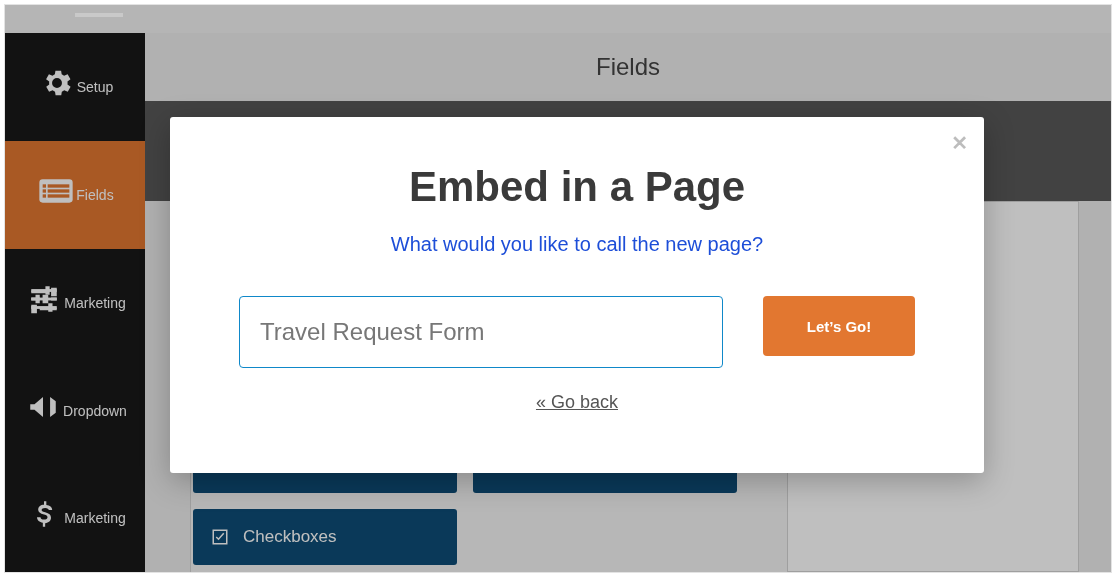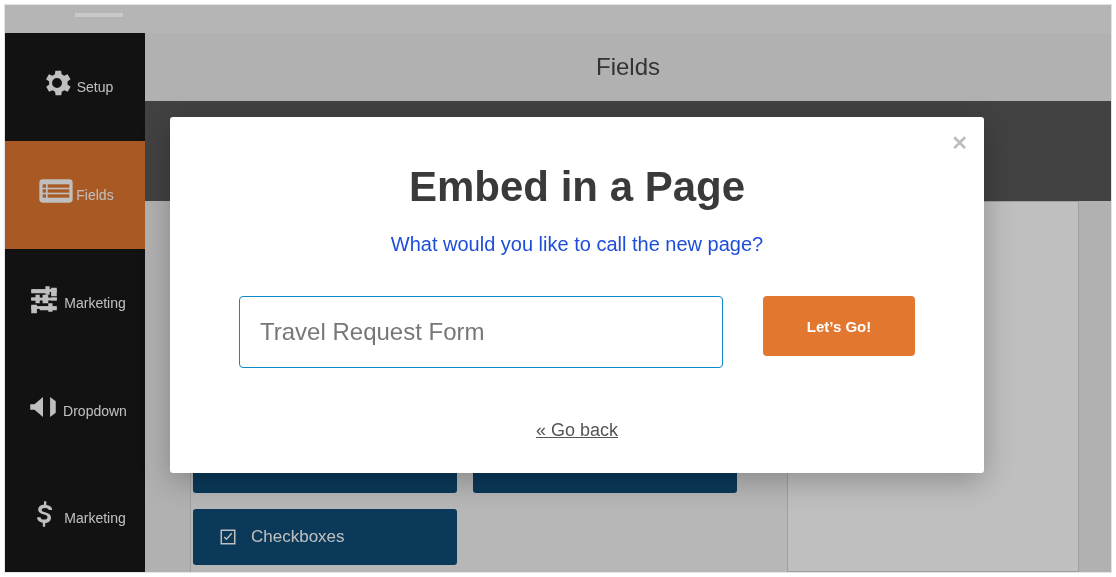--- a/index.html
+++ b/index.html
@@ -13,39 +13,39 @@
   .sb-item.active{background:#e27730}
   .sb-item .ic{width:40px;height:40px;display:flex;align-items:center;justify-content:center;margin-bottom:8px}
   .sb-item svg{fill:#fff}
   .sb-item.payments{height:106px}
   .right-area{position:absolute;left:140px;top:0;right:0;bottom:0;background:#ededed}
   .panel-header{height:68px;display:flex;align-items:center;justify-content:center;font-size:24px;color:#444;background:#ededed}
   .dark-band{position:absolute;top:68px;left:0;right:0;height:100px;background:#595959}
   .panel-body{position:absolute;top:168px;left:45px;right:32px;bottom:0;background:#f4f4f4;border-left:1px solid #d4d4d4;border-top:1px solid #d4d4d4}
   .field-grid{position:absolute;left:0;top:235px;display:flex;flex-direction:column;gap:16px;padding:0}
   .field-row{display:flex;gap:16px}
-  .field-btn{width:264px;height:56px;background:#0e4d77;color:#fff;display:flex;align-items:center;gap:14px;padding:0 26px;border-radius:3px;font-size:17px;cursor:pointer}
+  .field-btn{width:264px;height:56px;background:#0e4d77;color:#fff;display:flex;align-items:center;gap:14px;padding:0 18px;border-radius:3px;font-size:17px;cursor:pointer}
   .field-btn svg{width:18px;height:18px;fill:#fff;flex-shrink:0}
   .preview-pane{position:absolute;left:642px;top:168px;right:32px;bottom:0;background:#fff;border:1px solid #d4d4d4;padding:60px 26px 0}
   .pv-label{font-size:20px;color:#555;line-height:1.3}
   .pv-req{color:#d63638;margin-left:3px}
   .pv-inputs{display:flex;gap:6px;margin-top:18px}
   .pv-inputs input{width:44px;height:44px;border:1px solid #c9c9c9}
   .pv-sub{display:flex;gap:12px;margin-top:6px;font-size:15px;color:#555}
   .pv-sub span:first-child{width:44px}
   .overlay{position:absolute;inset:0;background:rgba(0,0,0,.25)}
   .modal{position:absolute;left:165px;top:84px;width:814px;height:356px;background:#fff;border-radius:3px;box-shadow:0 8px 30px rgba(0,0,0,.25);display:flex;flex-direction:column;align-items:center;padding:40px 60px 0}
   .modal .close{position:absolute;right:16px;top:14px;color:#bdbdbd;font-size:20px;font-weight:bold;cursor:pointer}
   .modal h1{font-size:42px;font-weight:700;color:#3a3a3a;margin-top:6px}
   .modal p.sub{font-size:20px;color:#1d4ed8;margin-top:22px}
   .modal .form-row{display:flex;gap:40px;margin-top:40px;align-items:stretch}
   .modal input[type=text]{width:484px;height:72px;border:1.5px solid #0f88c9;border-radius:4px;padding:0 20px;font-size:24px;color:#777;outline:none}
   .modal input[type=text]::placeholder{color:#888}
   .modal .go-btn{width:152px;height:60px;background:#e27730;color:#fff;border:none;border-radius:4px;font-size:15px;font-weight:600;cursor:pointer}
-  .modal .back{margin-top:52px;color:#555;font-size:18px;text-decoration:underline;cursor:pointer}
+  .modal .back{margin-top:24px;color:#555;font-size:18px;text-decoration:underline;cursor:pointer}
 </style>
 </head>
 <body>
 
 <div class="frame">
   <div class="topstrip">
       <div class="dot"></div>
     </div>
 
   <div class="app">

